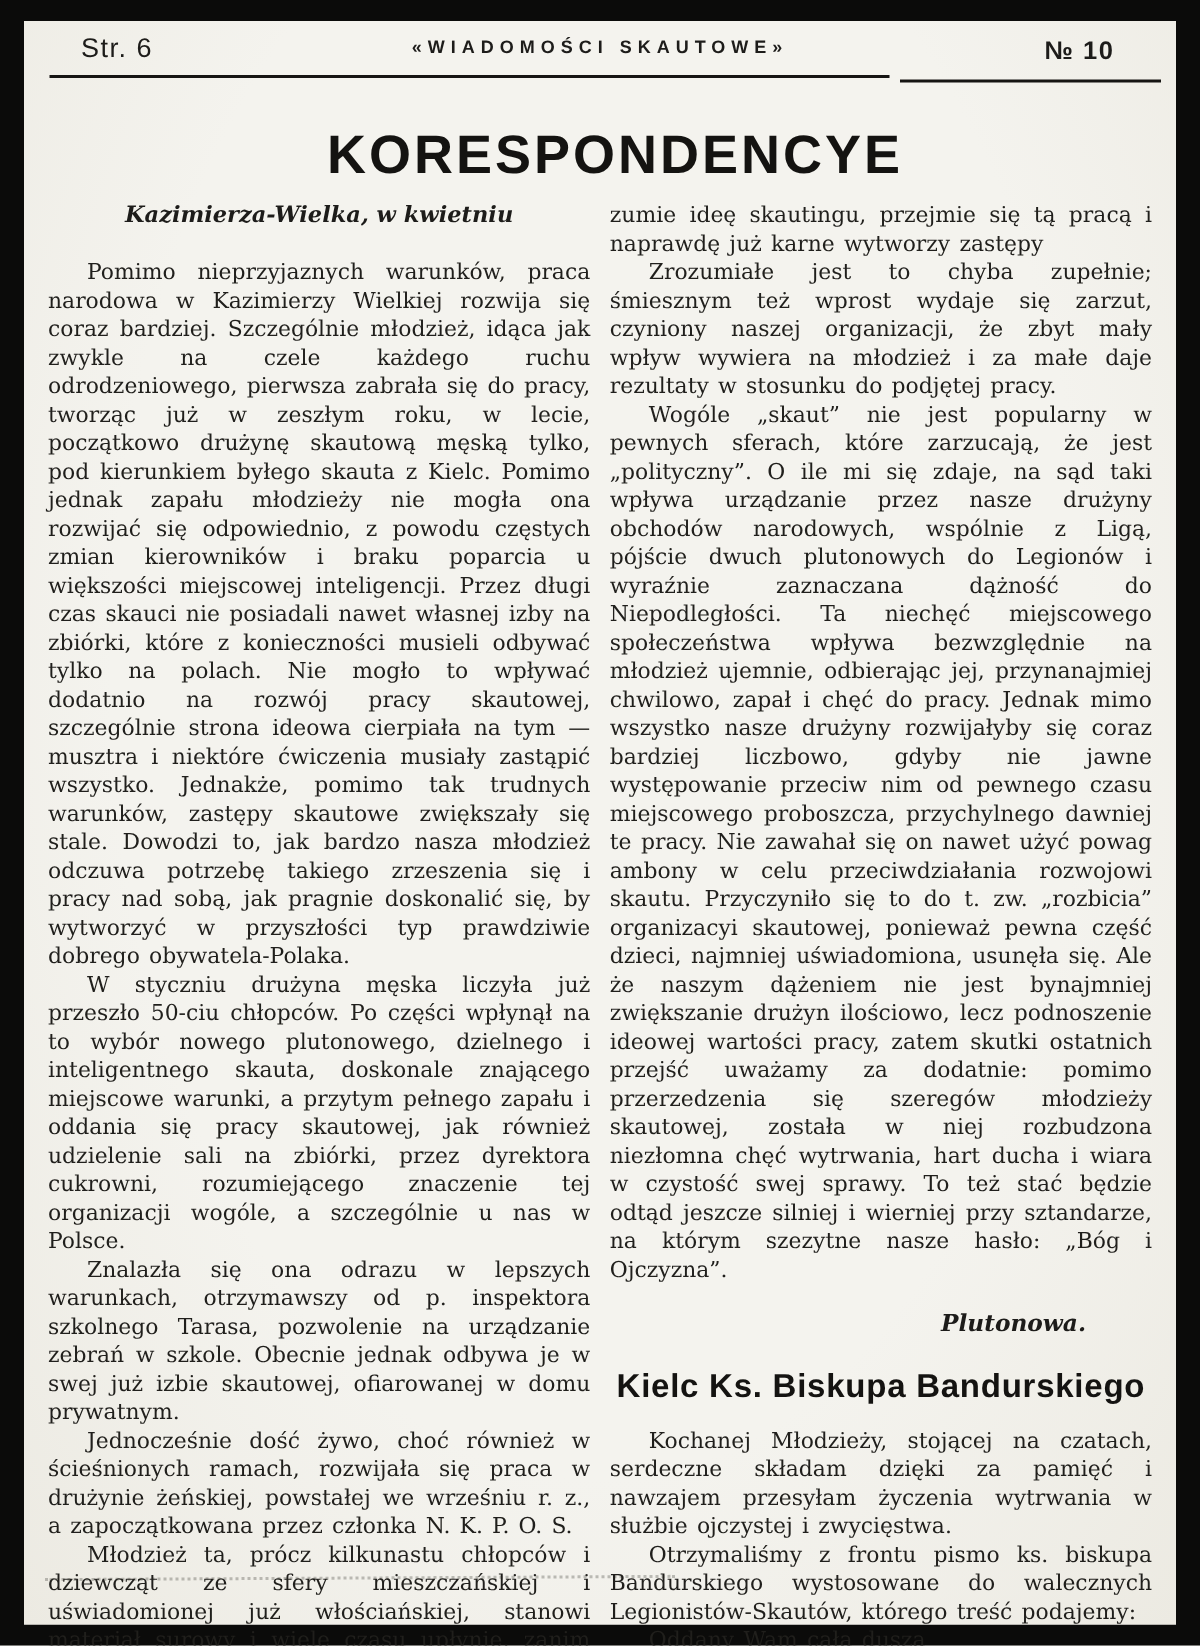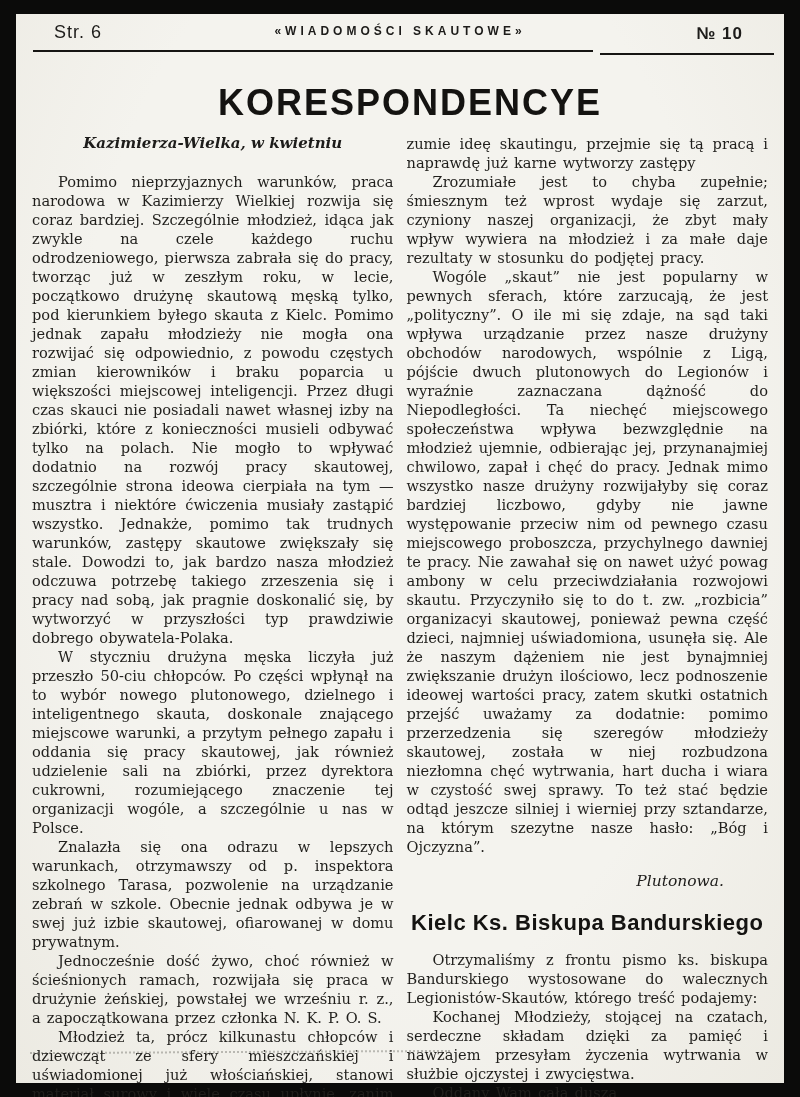--- a/index.html
+++ b/index.html
@@ -74,21 +74,21 @@
     text-align:justify;
     text-indent:26px;
     word-spacing:1.5px;
     color:#201f1c;
   }
   .no-indent{text-indent:0;}
   .article-signature{
     margin:16px 44px 6px 0;
     text-align:right;
     font-style:italic;
-    font-weight:400;
+    font-weight:700;
     font-size:15.5px;
   }
   .letter-heading{
     margin:20px 0 14px 0;
     text-align:center;
     font-family:"Liberation Sans", sans-serif;
     font-weight:700;
     font-size:22px;
     letter-spacing:0.5px;
     color:#141311;
@@ -127,22 +127,22 @@
       <p class="para">Młodzież ta, prócz kilkunastu chłopców i dziewcząt ze sfery mieszczańskiej i uświadomionej już włościańskiej, stanowi materjał surowy i wiele czasu upłynie, zanim dobrze zro-</p>
     </div>
 
     <div class="col">
       <p class="para no-indent">zumie ideę skautingu, przejmie się tą pracą i naprawdę już karne wytworzy zastępy</p>
       <p class="para">Zrozumiałe jest to chyba zupełnie; śmiesznym też wprost wydaje się zarzut, czyniony naszej organizacji, że zbyt mały wpływ wywiera na młodzież i za małe daje rezultaty w stosunku do podjętej pracy.</p>
       <p class="para">Wogóle „skaut” nie jest popularny w pewnych sferach, które zarzucają, że jest „polityczny”. O ile mi się zdaje, na sąd taki wpływa urządzanie przez nasze drużyny obchodów narodowych, wspólnie z Ligą, pójście dwuch plutonowych do Legionów i wyraźnie zaznaczana dążność do Niepodległości. Ta niechęć miejscowego społeczeństwa wpływa bezwzględnie na młodzież ujemnie, odbierając jej, przynanajmiej chwilowo, zapał i chęć do pracy. Jednak mimo wszystko nasze drużyny rozwijałyby się coraz bardziej liczbowo, gdyby nie jawne występowanie przeciw nim od pewnego czasu miejscowego proboszcza, przychylnego dawniej te pracy. Nie zawahał się on nawet użyć powag ambony w celu przeciwdziałania rozwojowi skautu. Przyczyniło się to do t. zw. „rozbicia” organizacyi skautowej, ponieważ pewna część dzieci, najmniej uświadomiona, usunęła się. Ale że naszym dążeniem nie jest bynajmniej zwiększanie drużyn ilościowo, lecz podnoszenie ideowej wartości pracy, zatem skutki ostatnich przejść uważamy za dodatnie: pomimo przerzedzenia się szeregów młodzieży skautowej, została w niej rozbudzona niezłomna chęć wytrwania, hart ducha i wiara w czystość swej sprawy. To też stać będzie odtąd jeszcze silniej i wierniej przy sztandarze, na którym szezytne nasze hasło: „Bóg i Ojczyzna”.</p>
       <p class="article-signature">Plutonowa.</p>
 
       <h2 class="letter-heading">Kielc Ks. Biskupa Bandurskiego</h2>
+      <p class="para">Kochanej Młodzieży, stojącej na czatach, serdeczne składam dzięki za pamięć i nawzajem przesyłam życzenia wytrwania w służbie ojczystej i zwycięstwa.</p>
       <p class="para">Otrzymaliśmy z frontu pismo ks. biskupa Bandurskiego wystosowane do walecznych Legionistów-Skautów, którego treść podajemy:</p>
-      <p class="para">Kochanej Młodzieży, stojącej na czatach, serdeczne składam dzięki za pamięć i nawzajem przesyłam życzenia wytrwania w służbie ojczystej i zwycięstwa.</p>
       <p class="para salutation">Oddany Wam całą duszą</p>
 
     </div>
 
   </div>
 
   <div class="smudge"></div>
 </div>
 
 </body></html>

